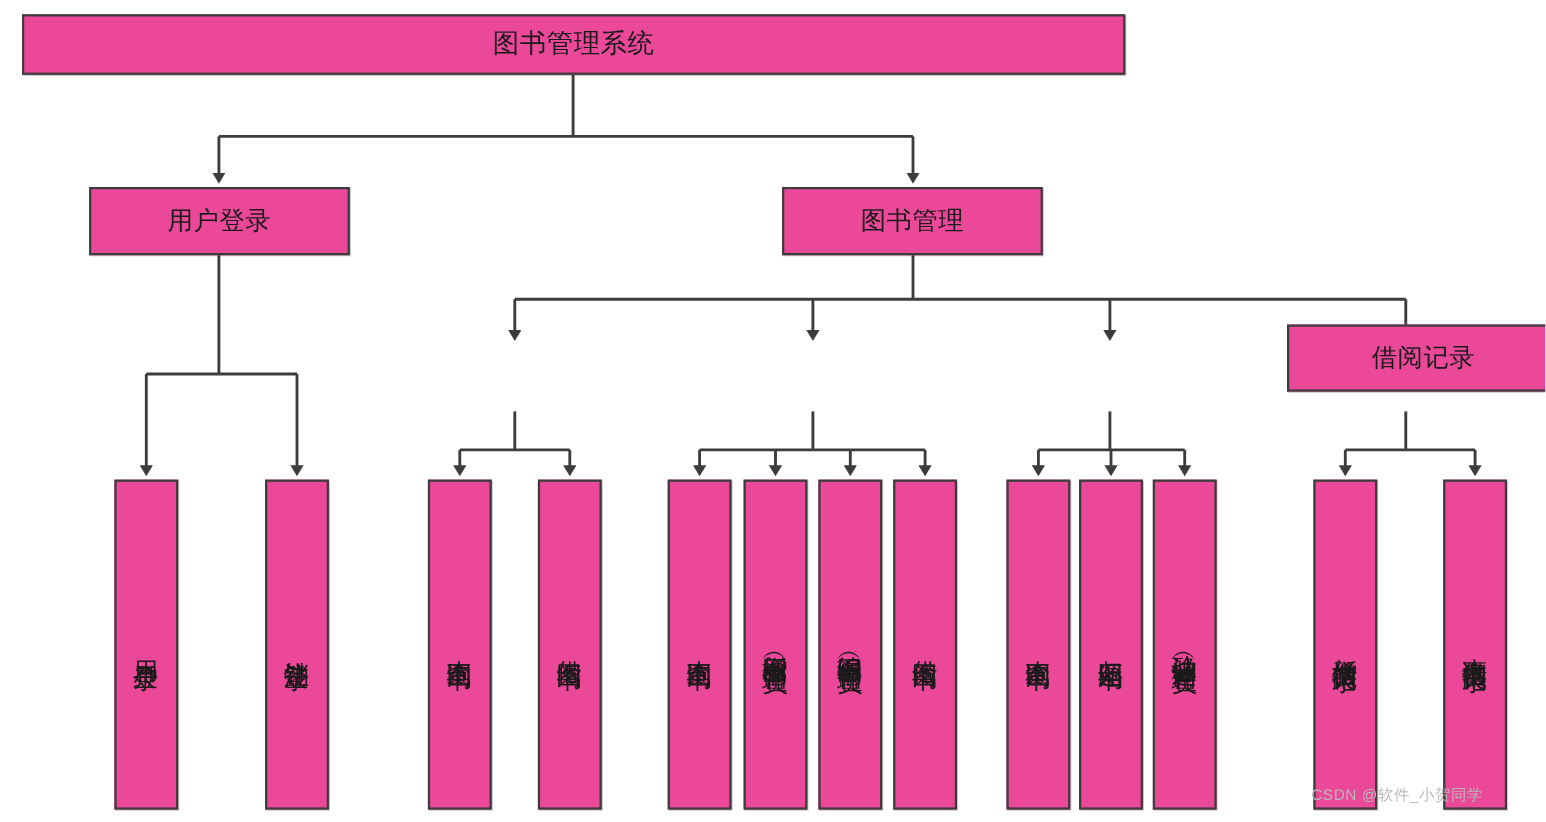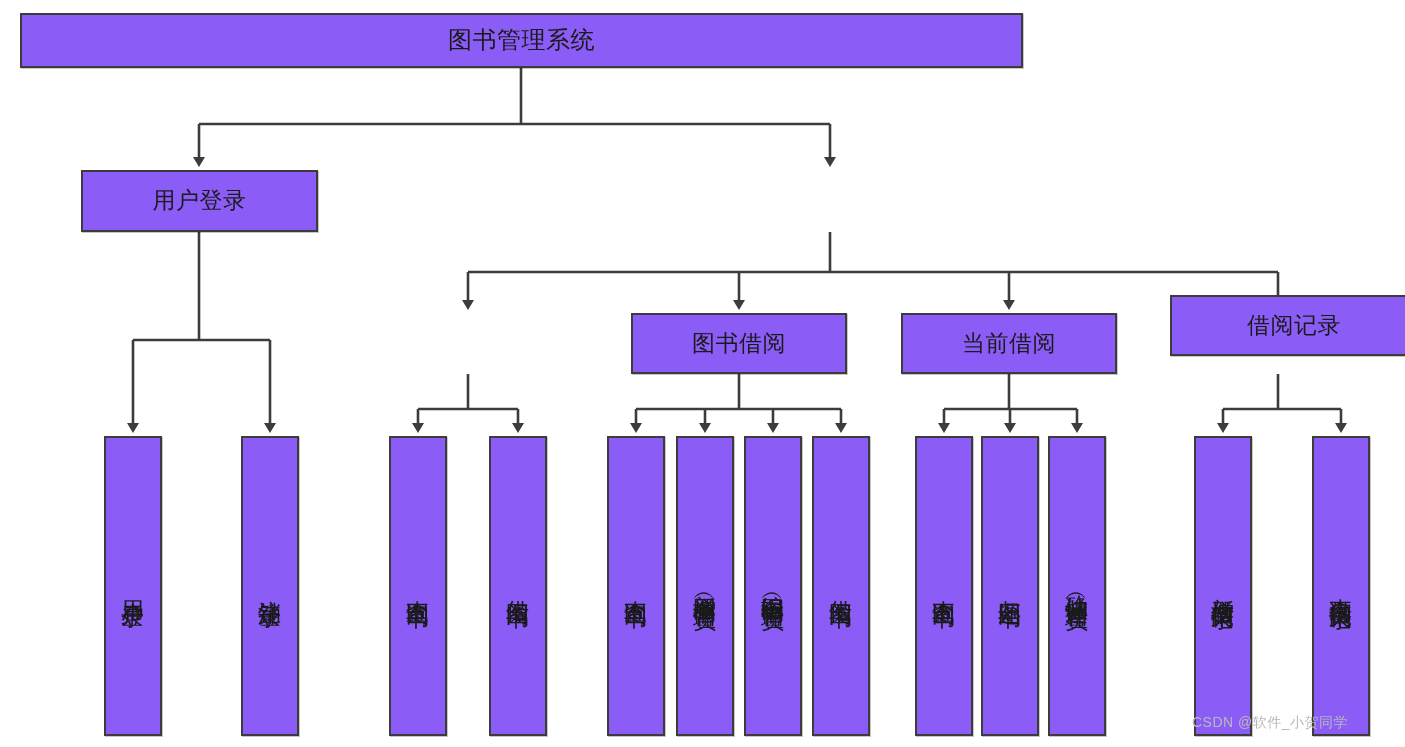--- a/index.html
+++ b/index.html
@@ -23,21 +23,21 @@
     left: 0;
     top: 0;
     width: 1405px;
     height: 747px;
     pointer-events: none;
   }
   .node {
     position: absolute;
     box-sizing: border-box;
     border: 2px solid #3c3c3c;
-    background: #8b5cf6;
+    background: #ec4899;
     display: flex;
     align-items: center;
     justify-content: center;
     color: #1a1a1a;
     box-shadow: 1px 1px 0 rgba(0,0,0,0.22);
   }
   .node .label {
     display: block;
     text-align: center;
     letter-spacing: 0.5px;
@@ -130,27 +130,24 @@
     </g>
   </svg>
 
   <div class="node h root" style="left:20px; top:13px; width:1003px; height:55px;">
     <span class="label">图书管理系统</span>
   </div>
 
   <div class="node h" style="left:81px; top:170px; width:237px; height:62px;">
     <span class="label">用户登录</span>
   </div>
+  <div class="node h" style="left:711px; top:170px; width:237px; height:62px;">
+    <span class="label">图书管理</span>
+  </div>
 
-  <div class="node h" style="left:631px; top:313px; width:216px; height:61px;">
-    <span class="label">图书借阅</span>
-  </div>
-  <div class="node h" style="left:901px; top:313px; width:216px; height:61px;">
-    <span class="label">当前借阅</span>
-  </div>
   <div class="node h" style="left:1170px; top:295px; width:248px; height:61px;">
     <span class="label">借阅记录</span>
   </div>
 
   <div class="node v" style="left:104px; top:436px; width:58px; height:300px;">
     <span class="label">用户登录</span>
   </div>
   <div class="node v" style="left:241px; top:436px; width:58px; height:300px;">
     <span class="label">注销登录</span>
   </div>

